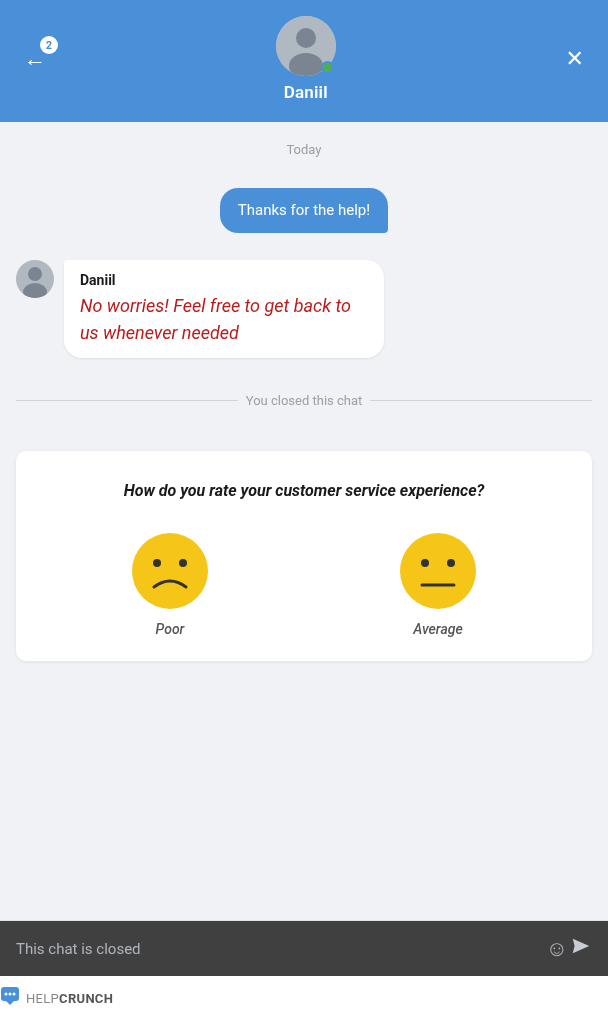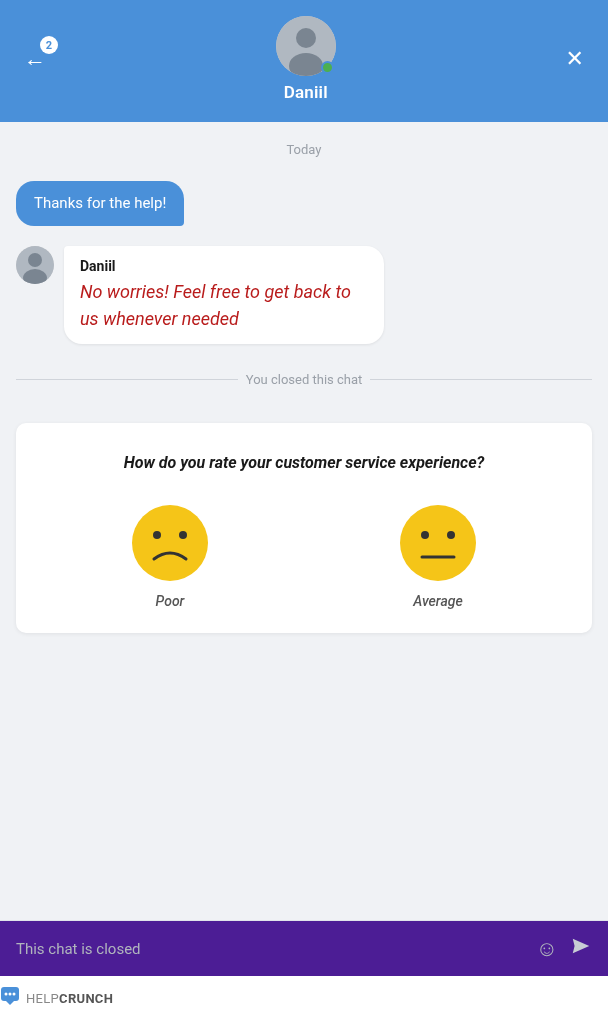--- a/index.html
+++ b/index.html
@@ -99,31 +99,31 @@
       padding: 4px;
     }
 
     
     .chat-area {
       flex: 1;
       overflow-y: auto;
       padding: 20px 16px;
       display: flex;
       flex-direction: column;
-      gap: 20px;
+      gap: 27px;
     }
     .date-label {
       text-align: center;
       color: #9aa0a8;
       font-size: 13px;
       margin-bottom: 4px;
     }
     .msg-row-right {
       display: flex;
-      justify-content: flex-start;
+      justify-content: center;
     }
     .bubble-out {
       background: #4a90d9;
       color: white;
       border-radius: 18px 18px 4px 18px;
       padding: 12px 18px;
       font-size: 15px;
       max-width: 280px;
       line-height: 1.4;
     }
@@ -213,26 +213,26 @@
       height: 80px;
     }
     .rating-label {
       font-size: 14px;
       color: #555;
       font-weight: 500;
     }
 
     
     .input-area {
-      background: #4c1d95;
+      background: #404040;
       border-top: 1px solid #e0e4ea;
       padding: 14px 16px;
       display: flex;
       align-items: center;
-      gap: 12px;
+      gap: 2px;
       flex-shrink: 0;
     }
     .input-placeholder-text {
       flex: 1;
       font-size: 15px;
       color: #b0b5bd;
     }
     .input-icon {
       color: #b0b5bd;
       font-size: 22px;

